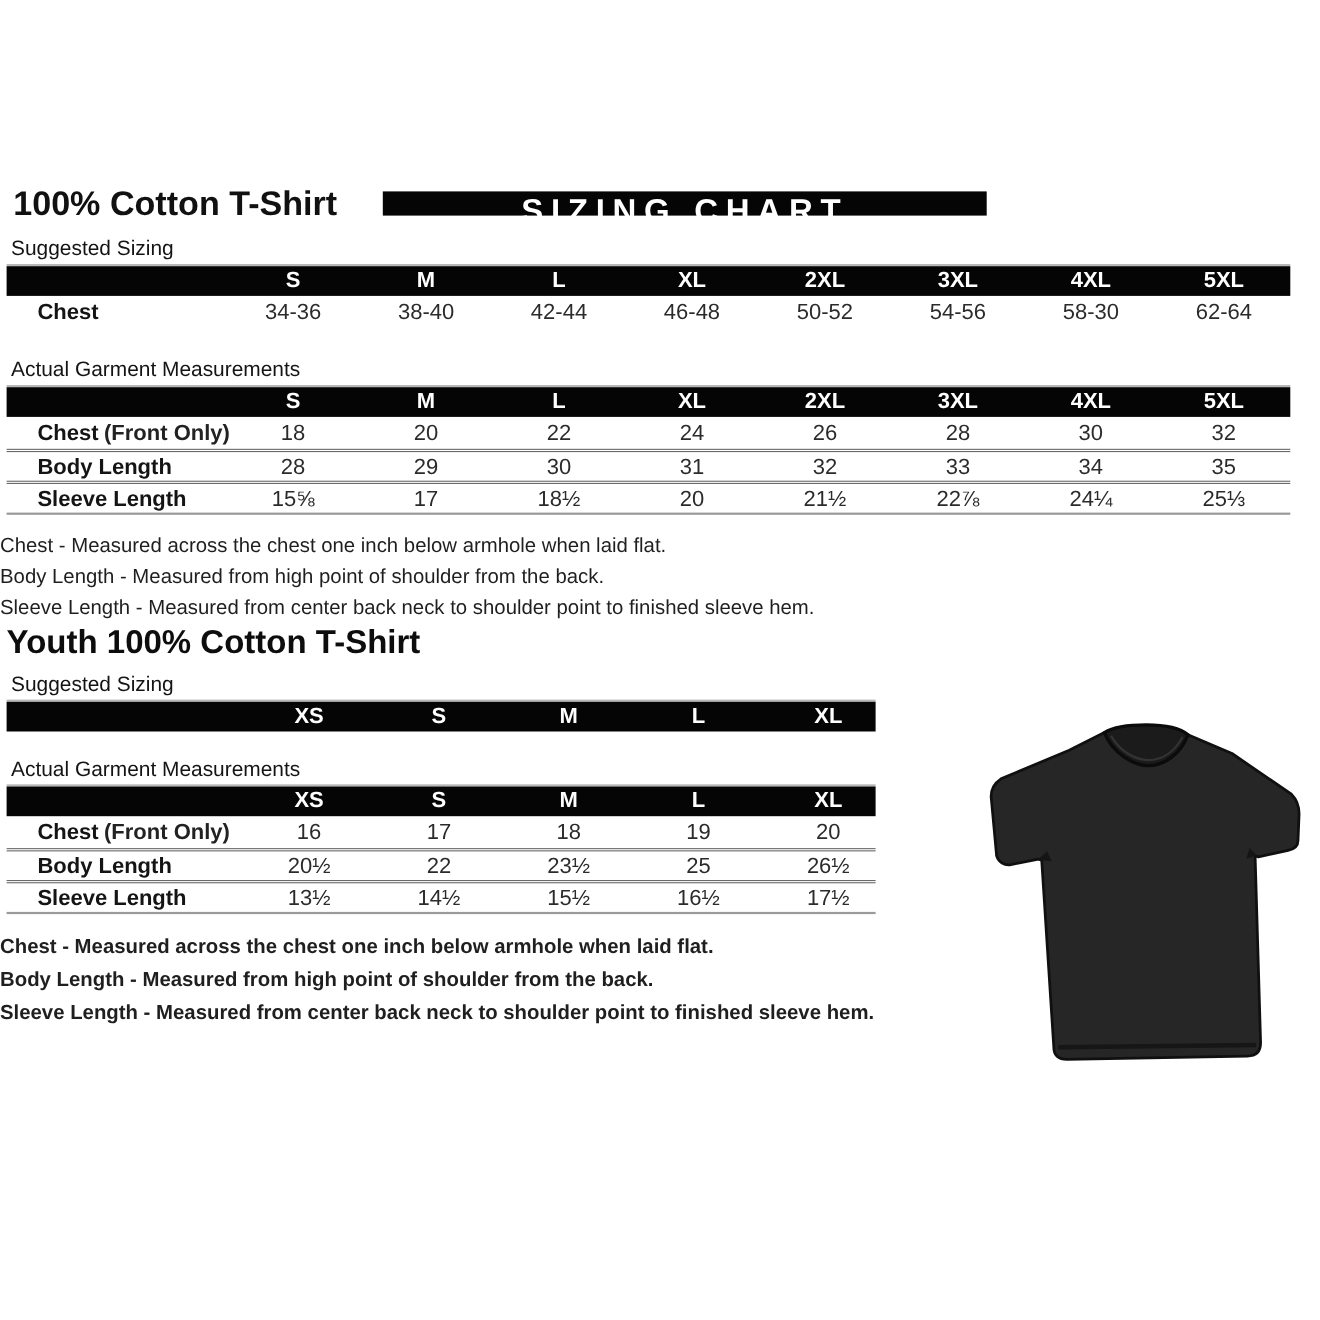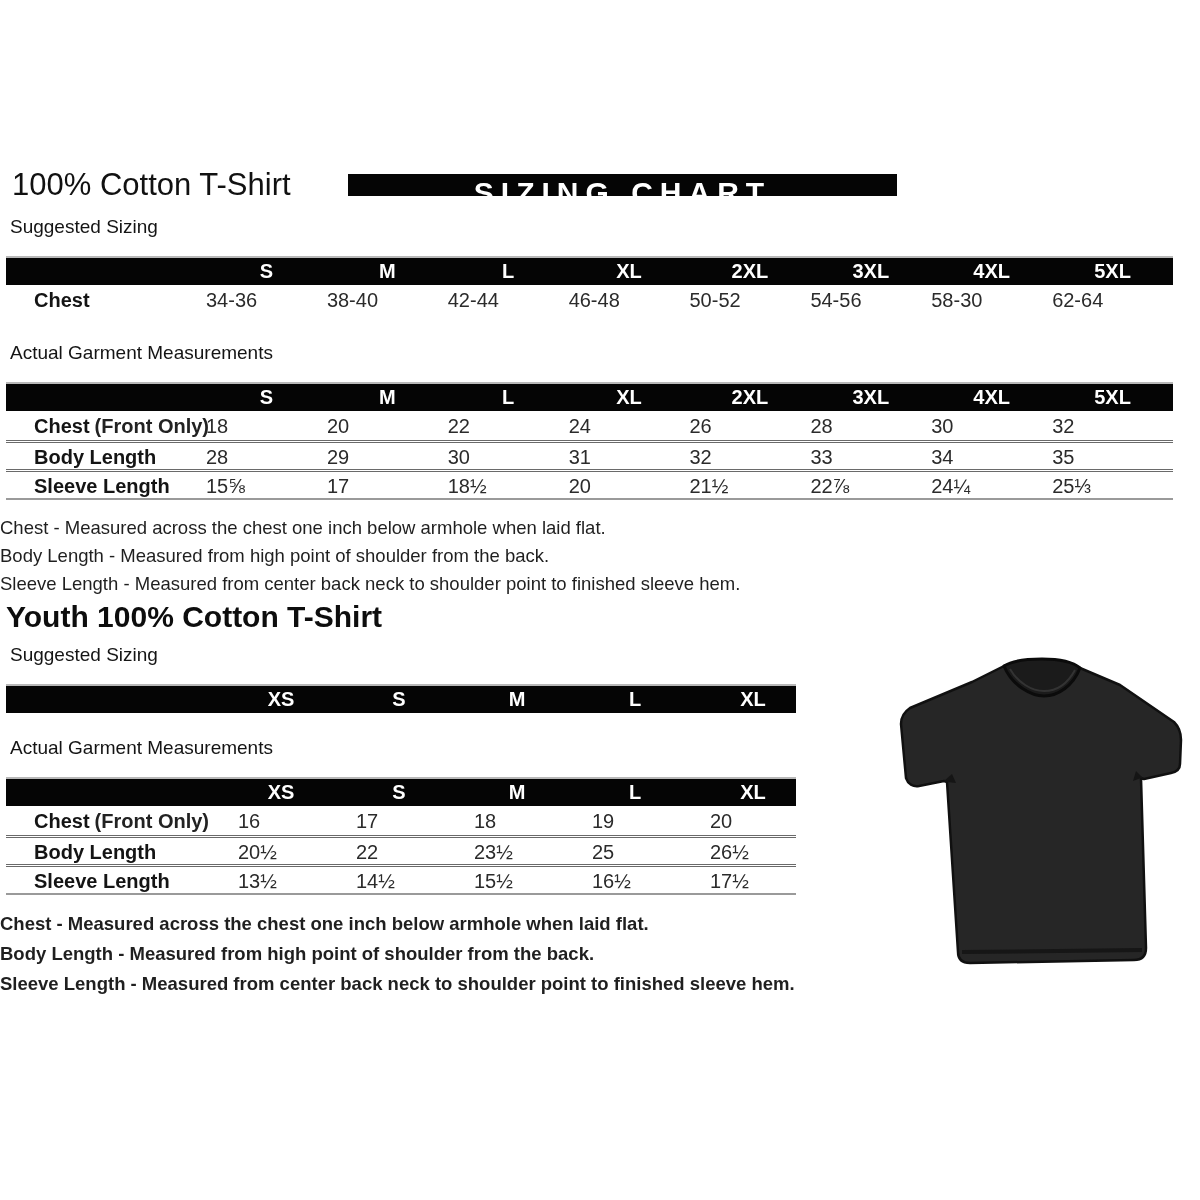--- a/index.html
+++ b/index.html
@@ -16,21 +16,21 @@
   .header-row {
     margin-top: 166px;
     display: flex;
     align-items: center;
     height: 38px;
   }
   .main-title {
     margin-left: 12px;
     width: 330px;
     font-size: 31px;
-    font-weight: 400;
+    font-weight: 700;
     letter-spacing: 0px;
     color: #111;
     white-space: nowrap;
   }
   .banner {
     margin-left: 6px;
     width: 549px;
     height: 22px;
     background: #050505;
     color: #ffffff;
@@ -40,21 +40,21 @@
     text-align: center;
     line-height: 38px;
   }
 
   
   .section-label {
     margin-left: 6px;
     font-size: 19px;
     color: #141414;
     padding-left: 4px;
-    padding-bottom: 18px;
+    padding-bottom: 2px;
     border-bottom: 2px solid #b8b8b8;
   }
   .lbl-adult { width: 1167px; }
   .lbl-youth { width: 790px; }
 
   
   .table { margin-left: 6px; }
   .w-adult { width: 1167px; }
   .w-youth { width: 790px; }
   .trow { display: grid; align-items: center; }
@@ -67,20 +67,21 @@
   .hcell {
     color: #ffffff;
     font-weight: bold;
     font-size: 20px;
     text-align: center;
     line-height: 27px;
   }
   .cell {
     font-size: 20px;
     color: #2b2b2b;
+    text-align: center;
     line-height: 28px;
   }
   .label-col {
     text-align: left;
     padding-left: 14px;
     white-space: nowrap;
   }
   .rl { font-weight: bold; color: #141414; margin-left: 14px; }
   .rs { font-weight: bold; color: #222; margin-left: 5px; text-align: center; }
   .data-row { height: 29px; }

